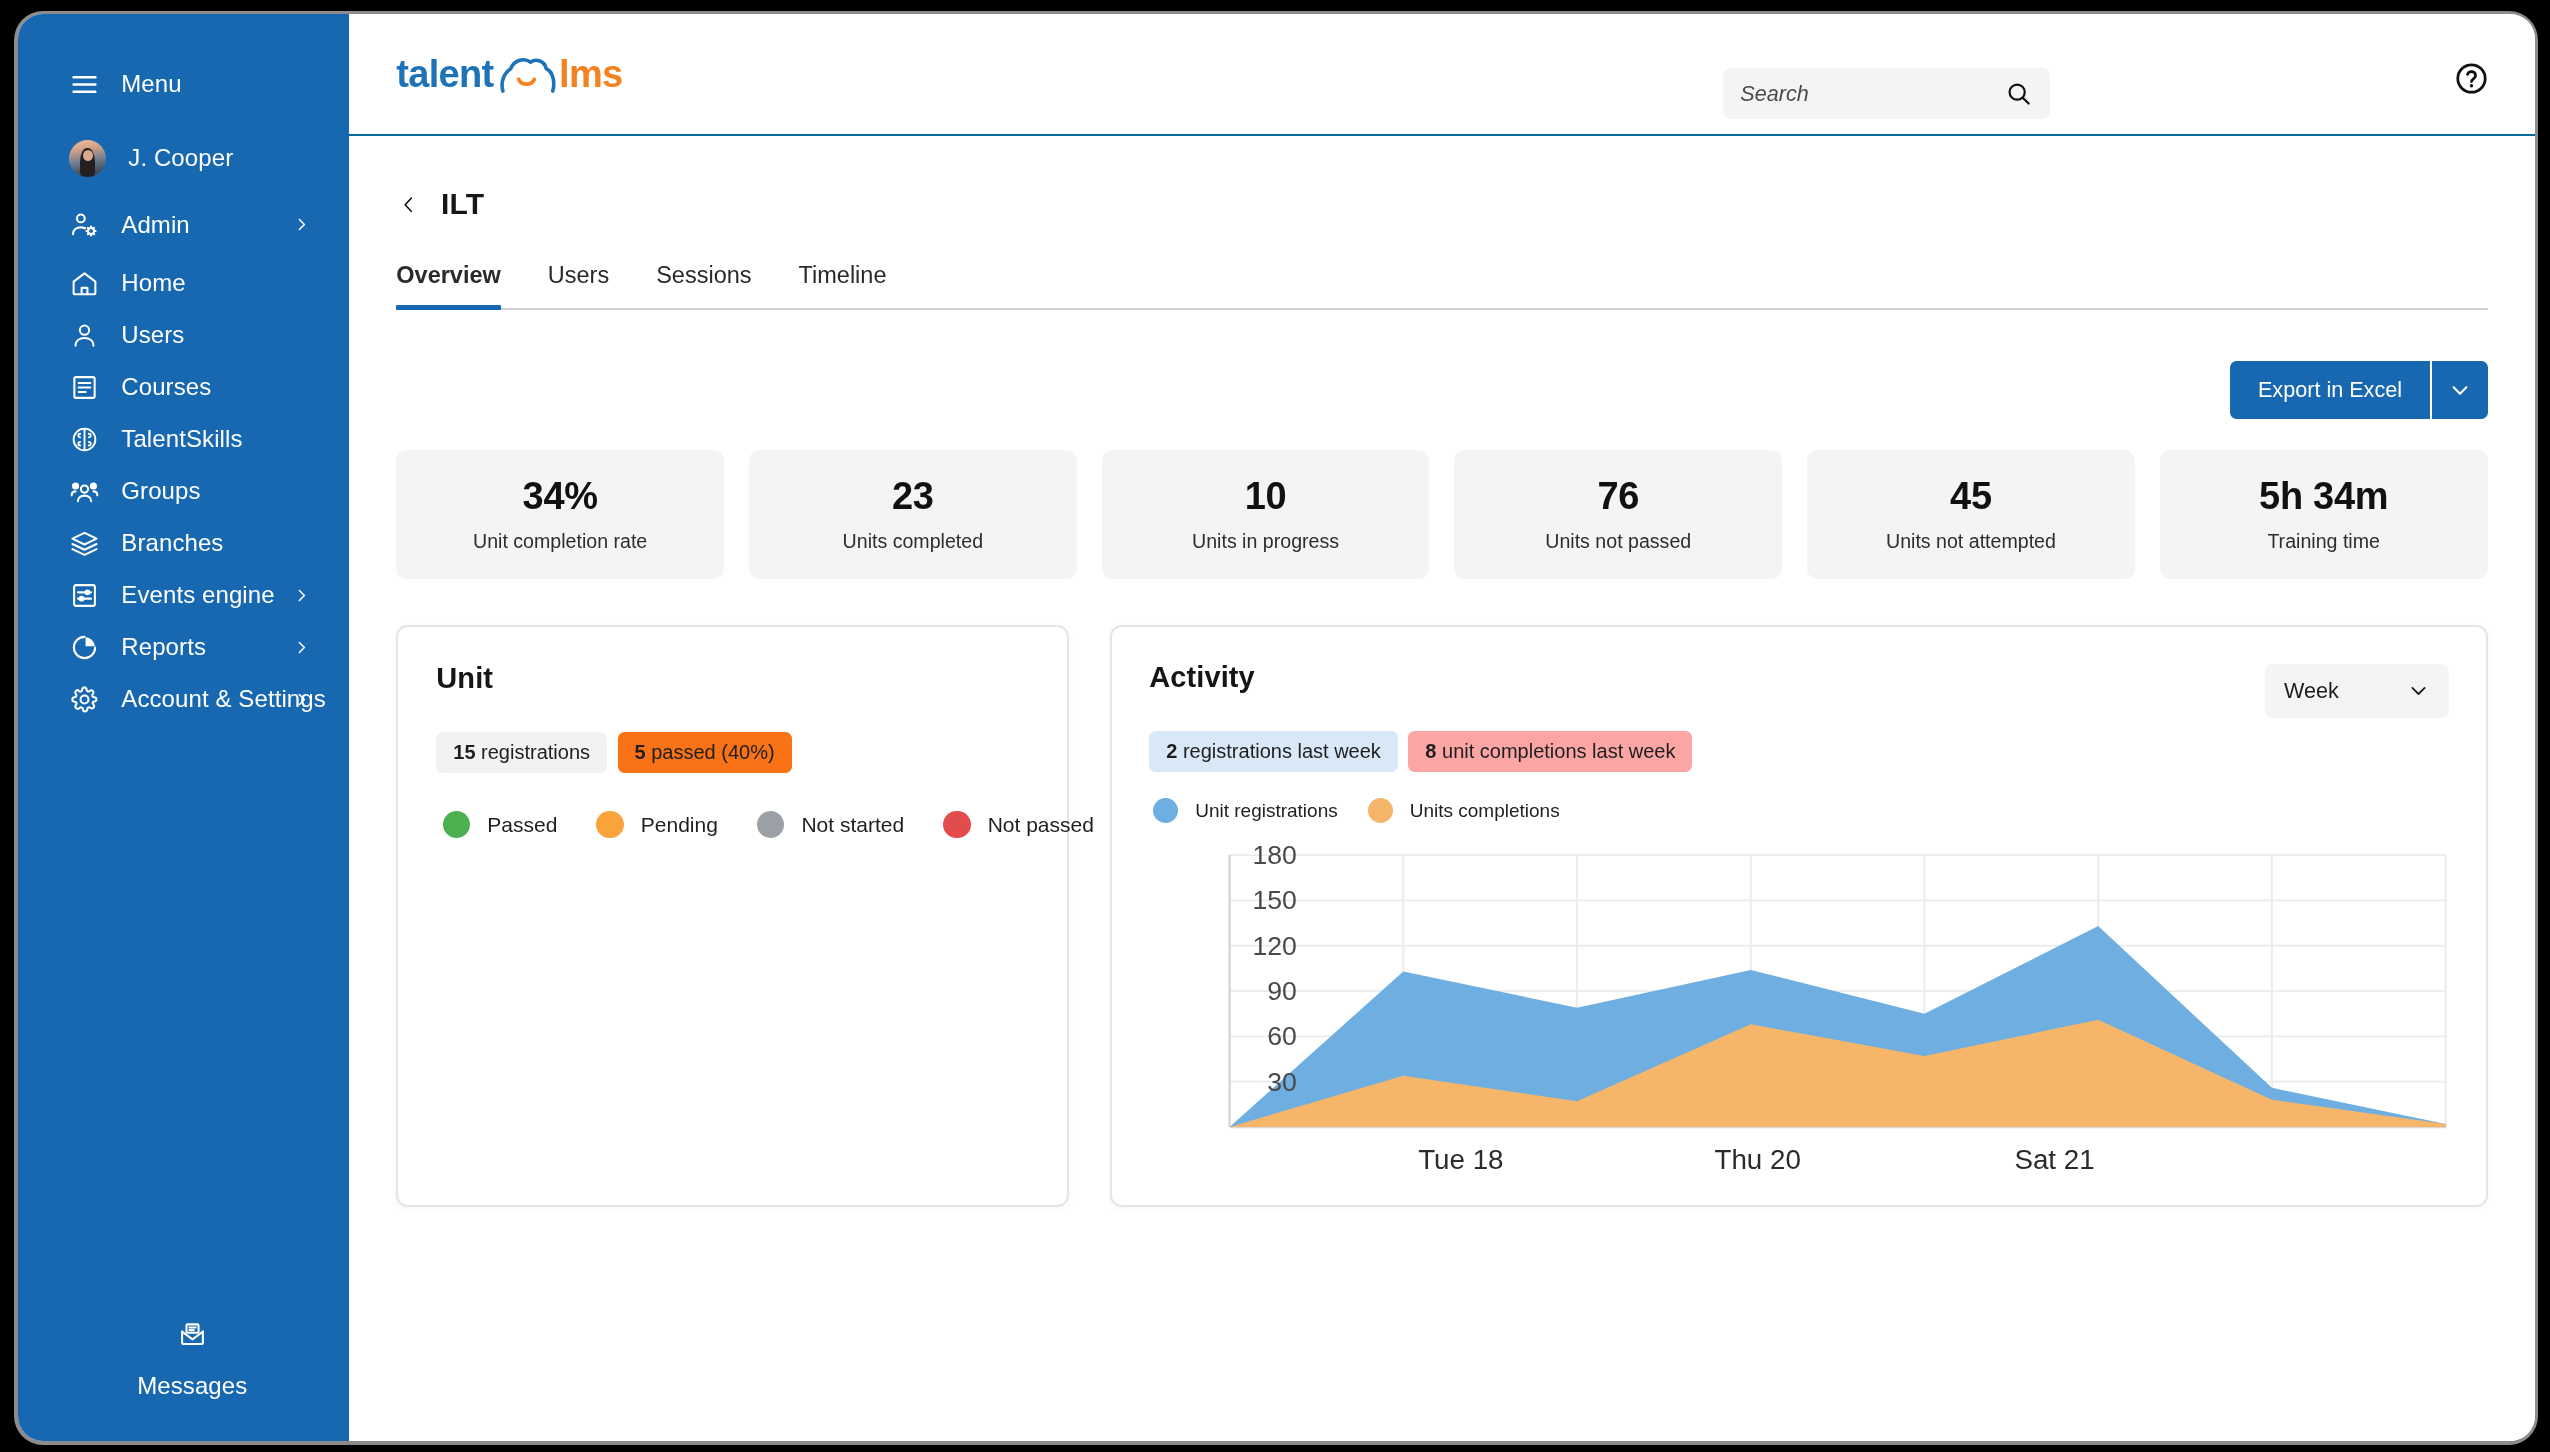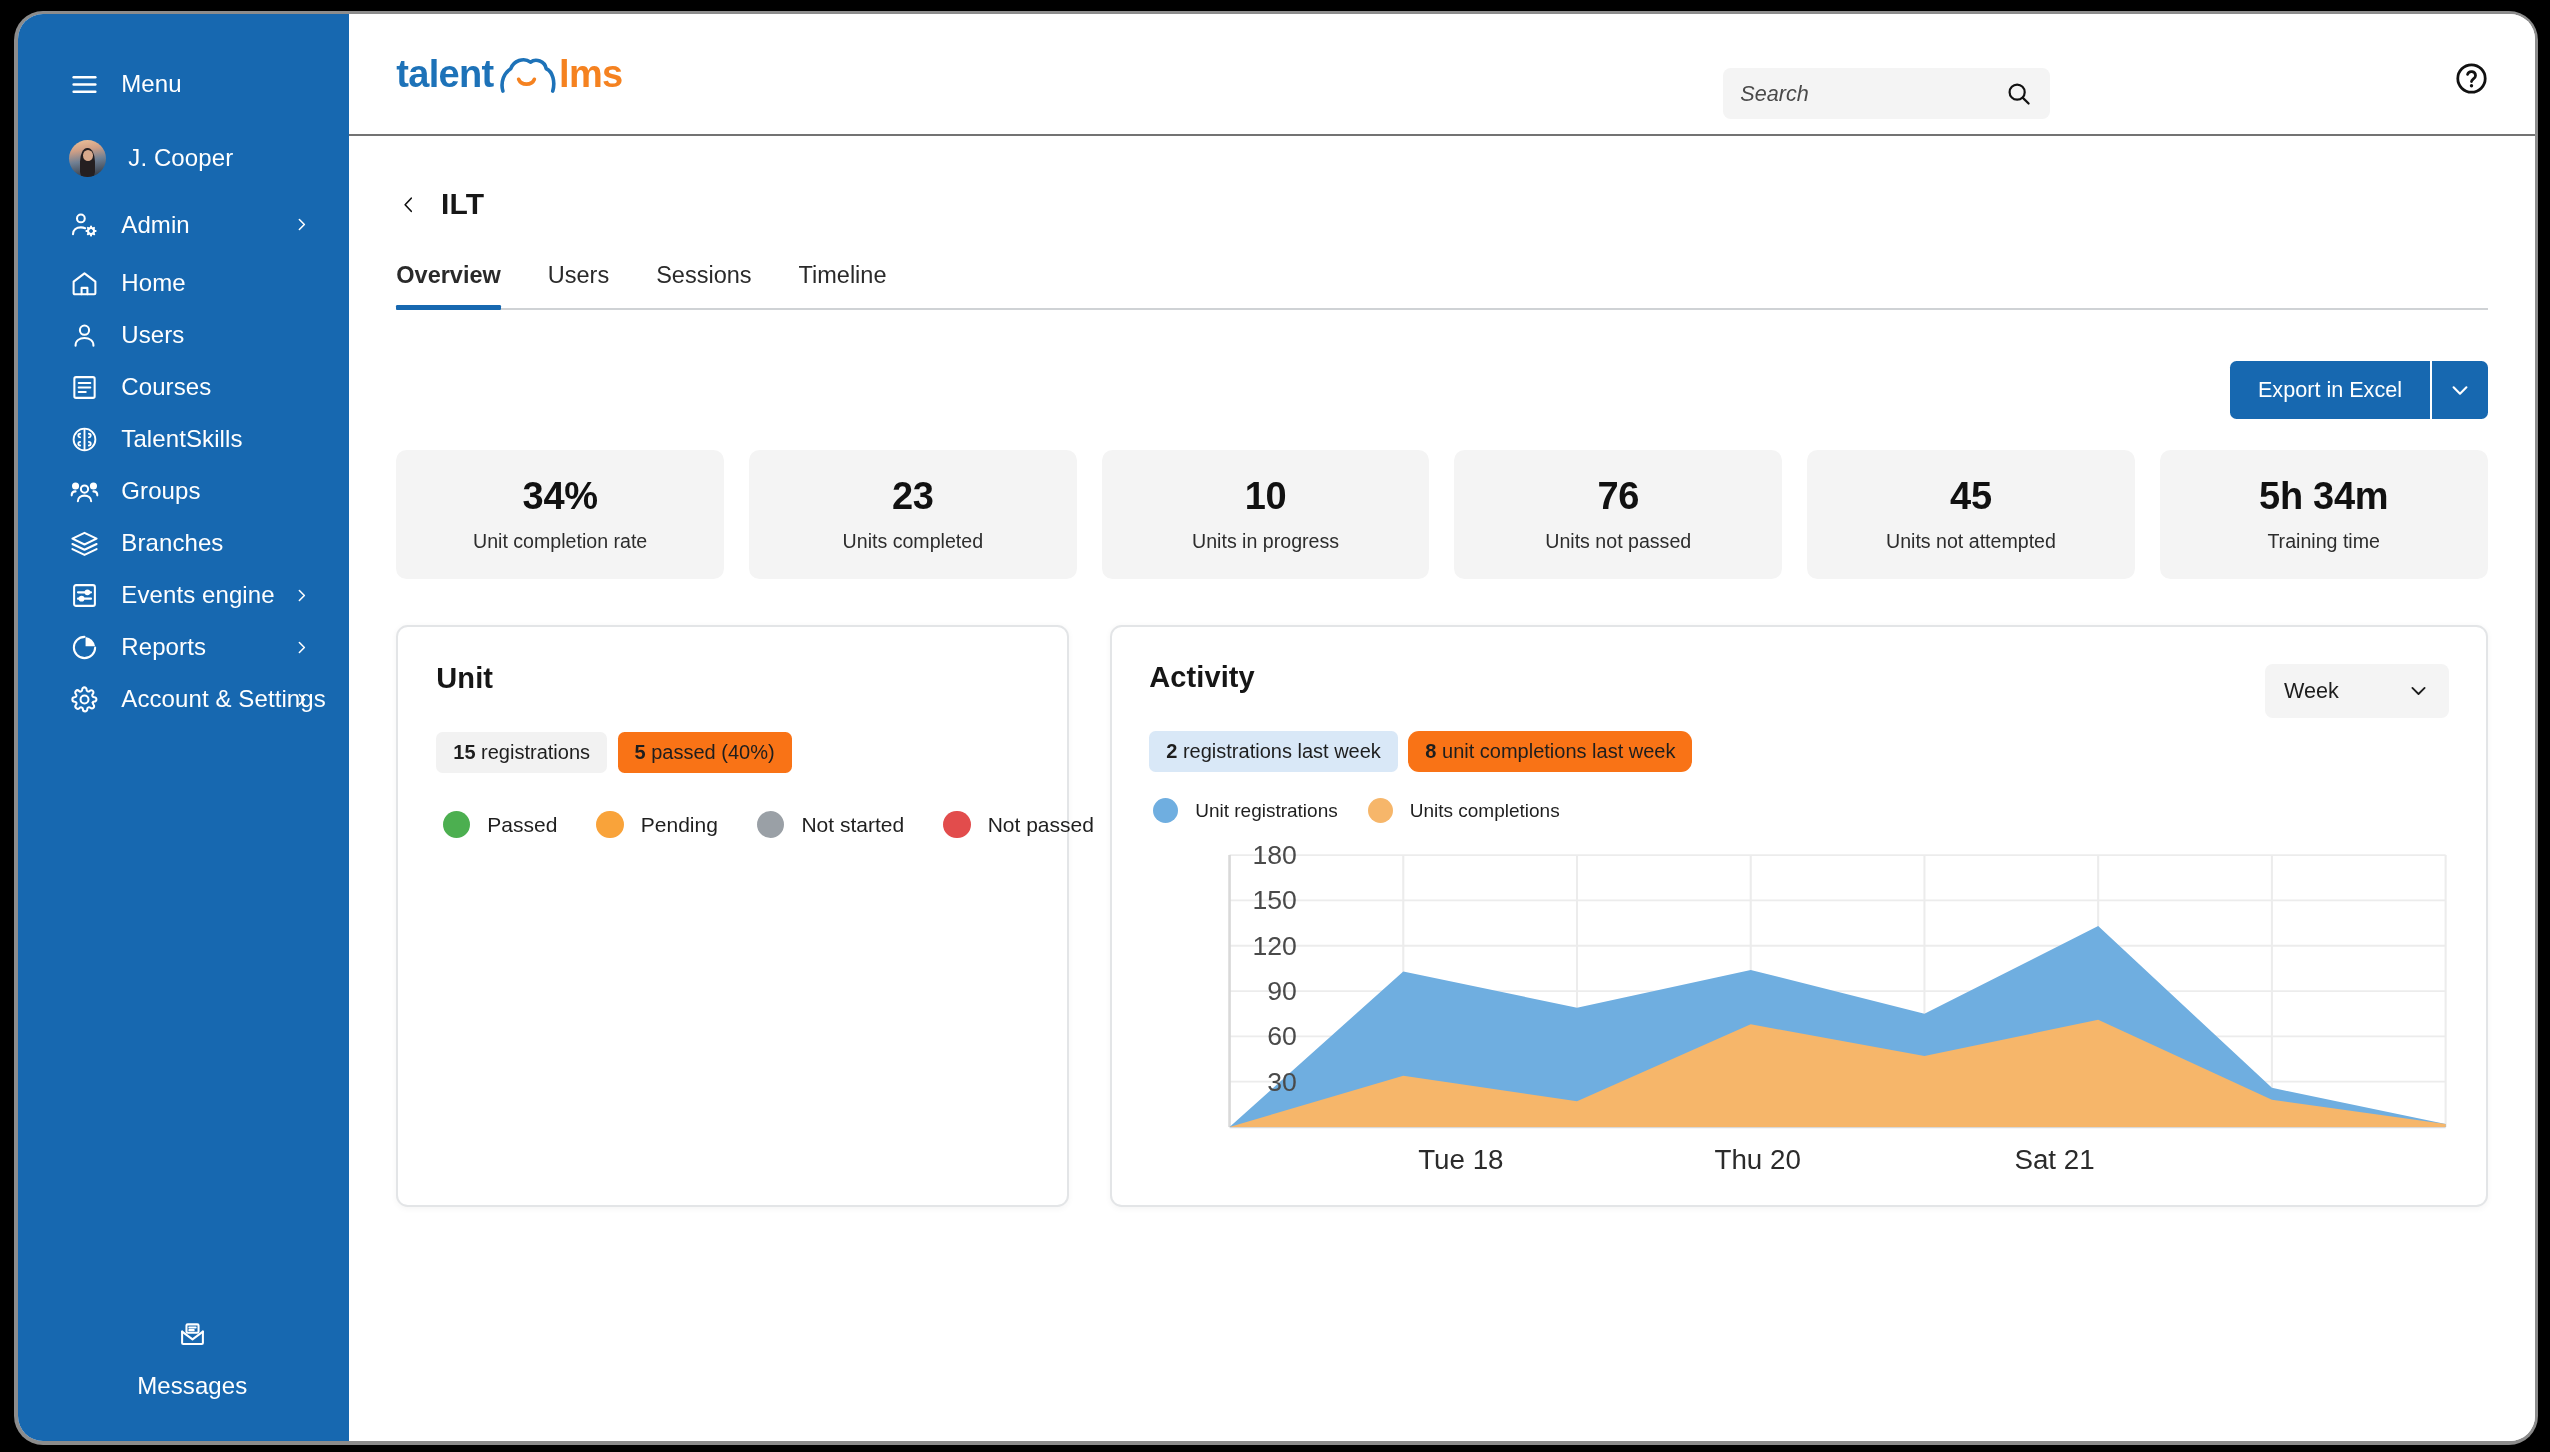--- a/index.html
+++ b/index.html
@@ -111,21 +111,21 @@
     display: flex;
     flex-direction: column;
     min-width: 0;
     position: relative;
   }
 
   
   .topbar {
     height: 122px;
     flex: 0 0 122px;
-    border-bottom: 2px solid #737373;
+    border-bottom: 2px solid #0369a1;
     display: flex;
     align-items: center;
     padding: 0 47px 0 47px;
     position: relative;
   }
   .logo {
     display: flex;
     align-items: center;
     font-size: 38px;
     font-weight: 700;
@@ -327,21 +327,21 @@
     border-radius: 6.5px;
     padding: 9.2px 17px;
     font-size: 20px;
     color: #1e1e1e;
     white-space: nowrap;
   }
   .pill b { font-weight: 700; }
   .pill.gray  { background: #f2f2f2; }
   .pill.green { background: #f97316; }
   .pill.blue  { background: #d9e8f7; }
-  .pill.peach { background: #f97316; border-radius: 11px; }
+  .pill.peach { background: #fca5a5; }
 
   
   .donut-area {
     display: flex;
     align-items: center;
     margin-top: 34px;
     gap: 46px;
     padding-left: 6.5px;
   }
   .donut-wrap { position: relative; width: 282px; height: 282px; flex: 0 0 282px; }

